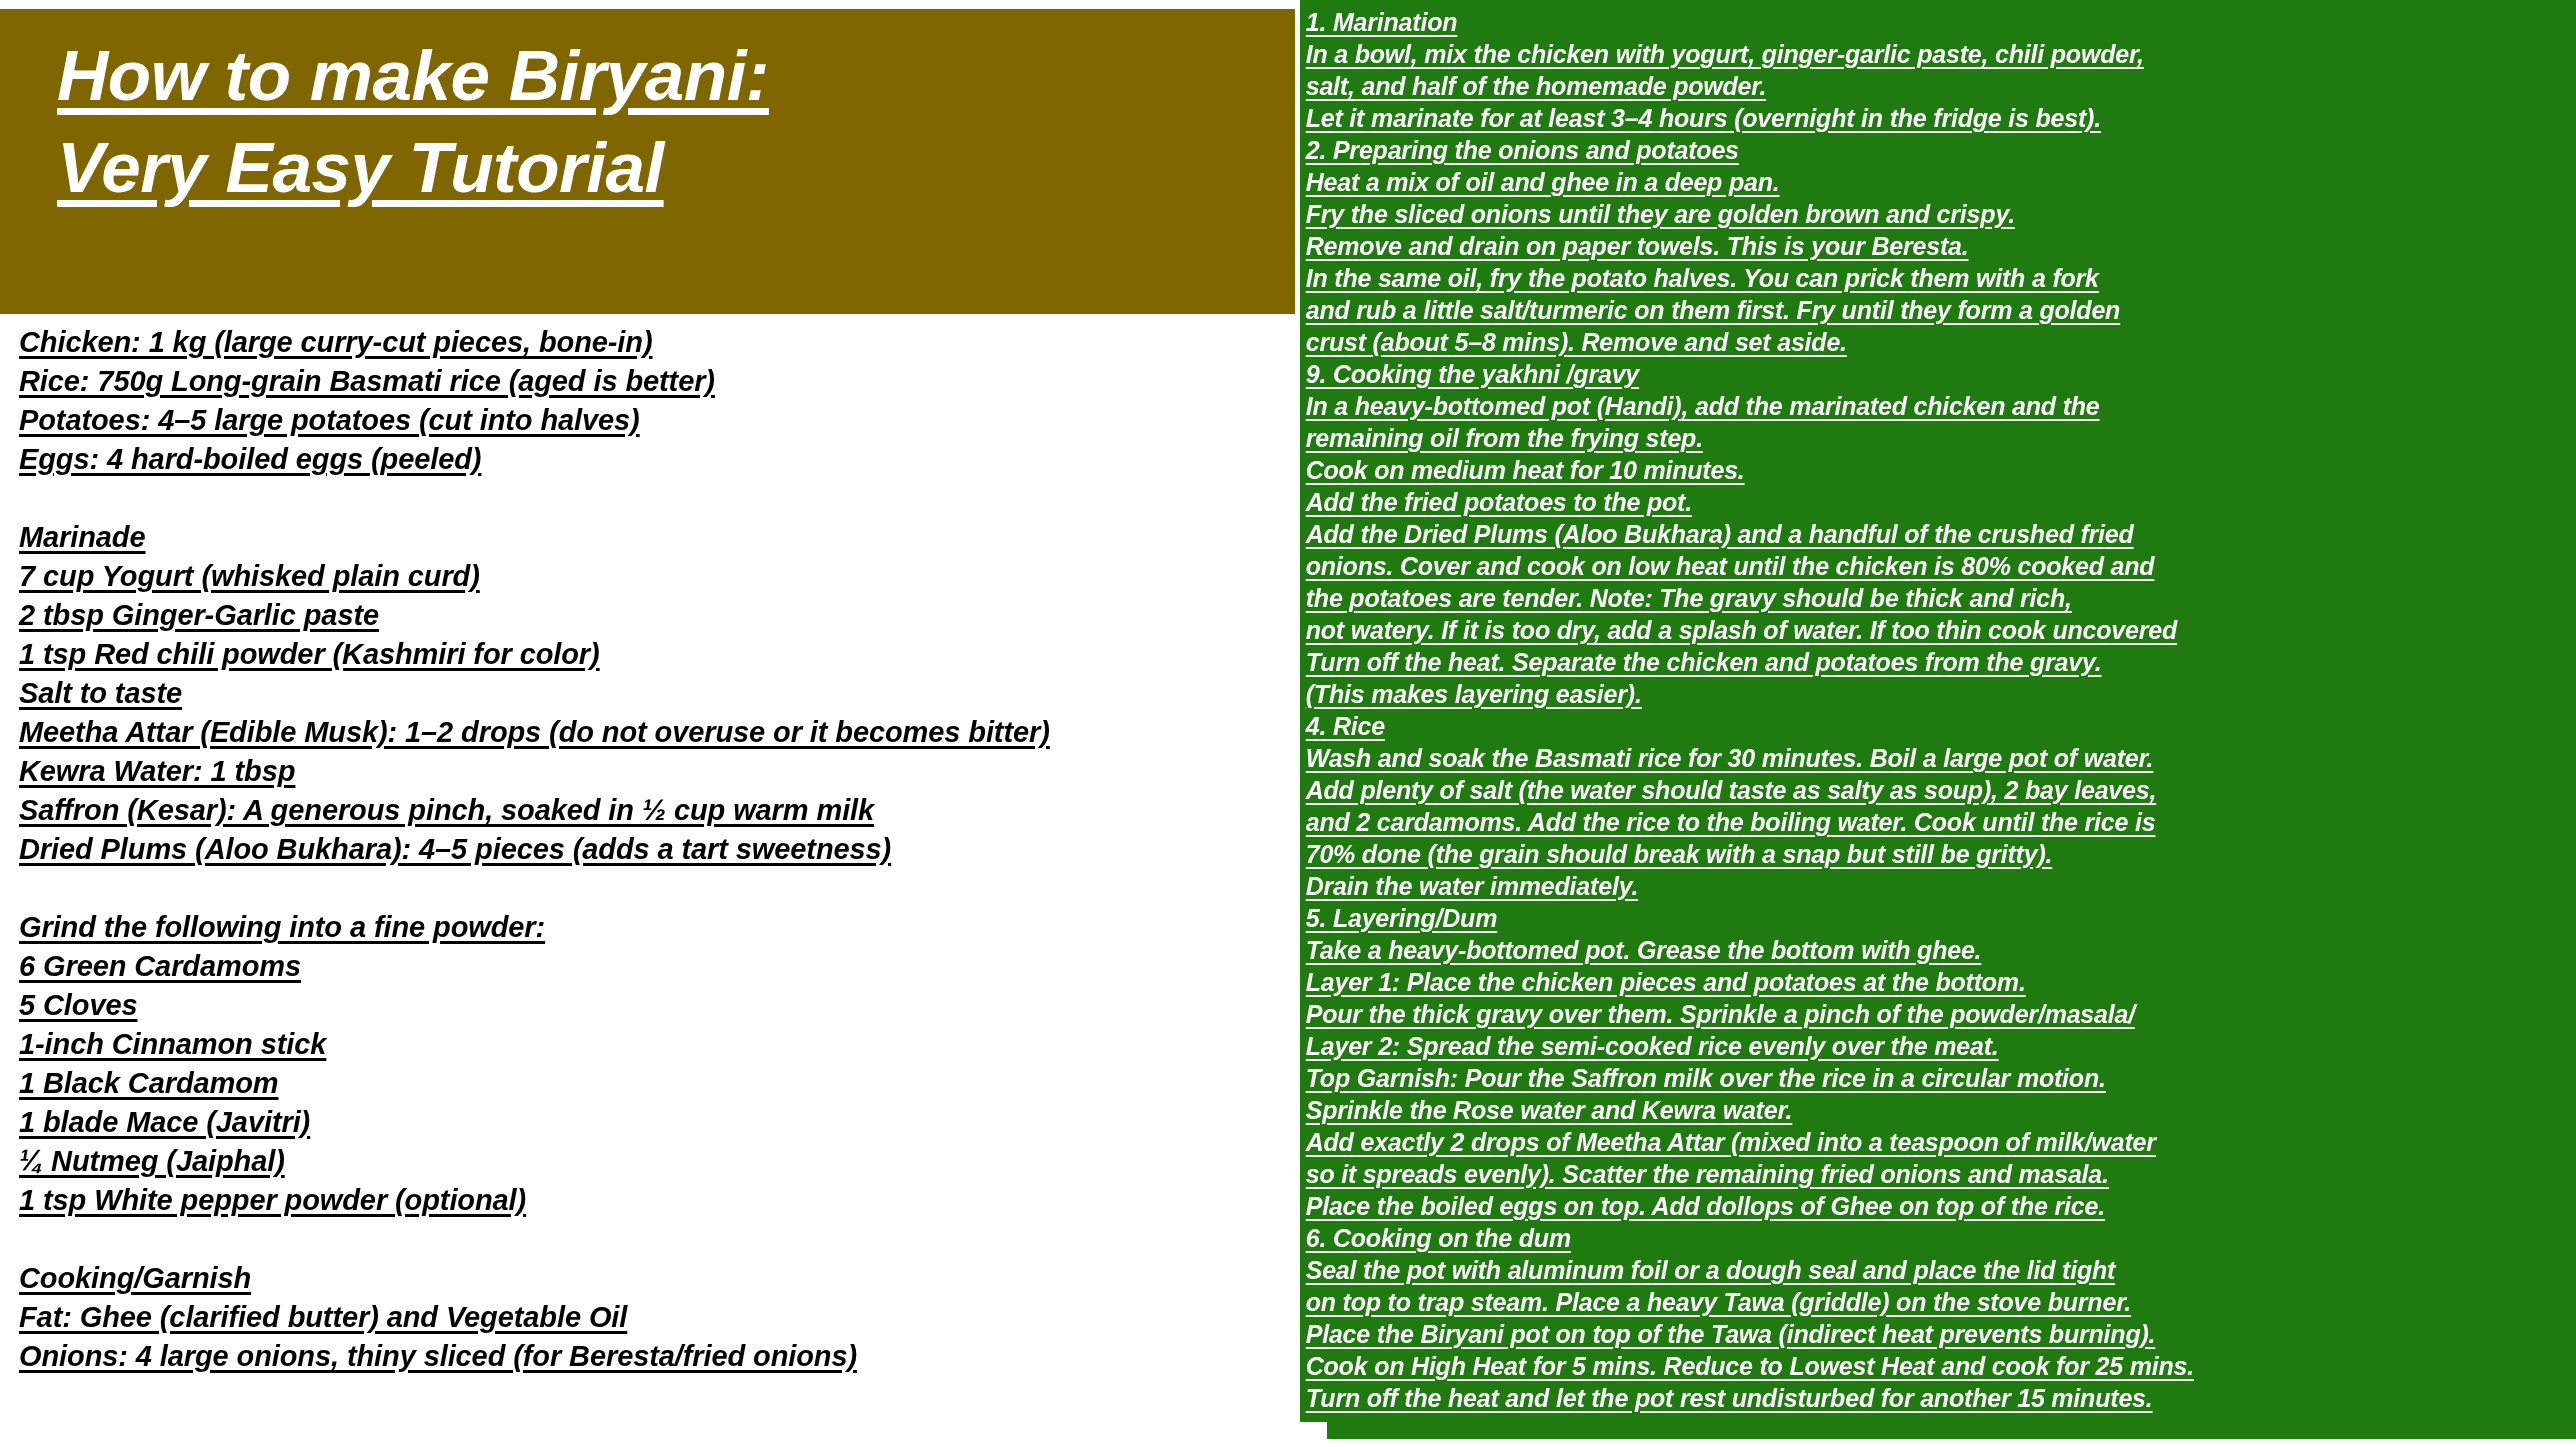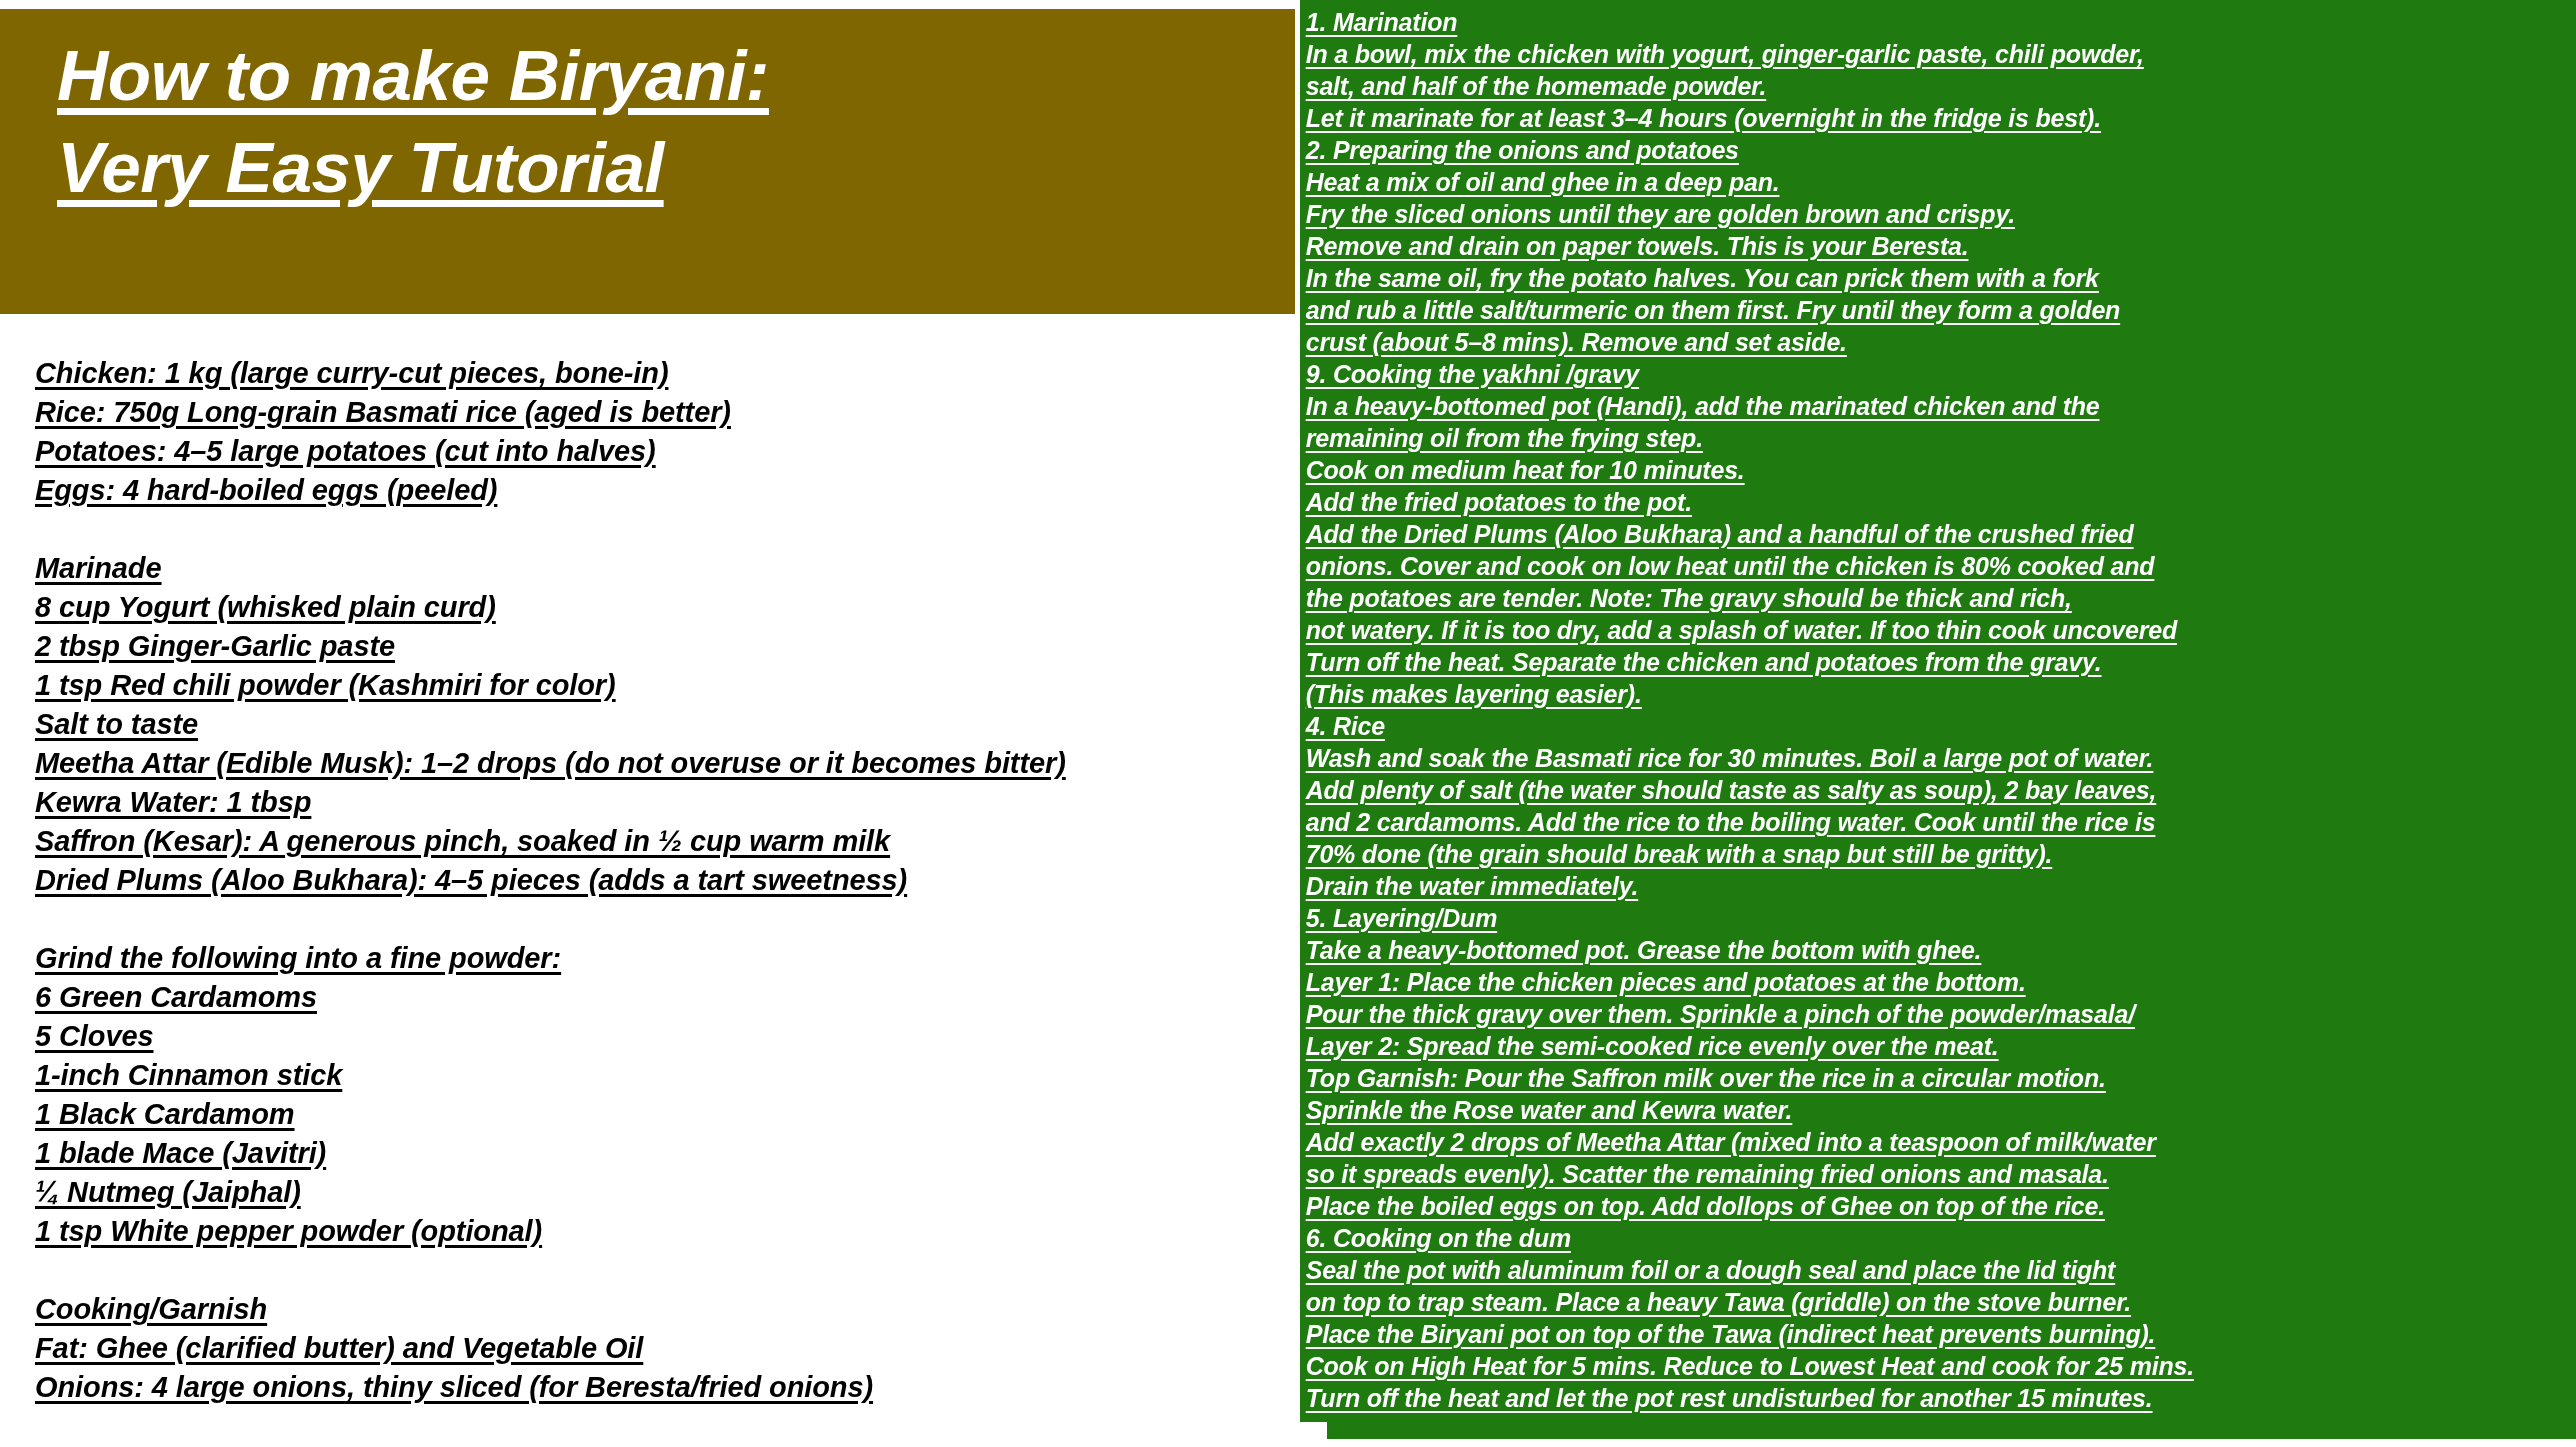--- a/index.html
+++ b/index.html
@@ -52,24 +52,24 @@
     line-height: 1.30;
     letter-spacing: -0.5px;
     text-decoration: underline;
     text-decoration-thickness: 6.7px;
     text-underline-offset: 7.7px;
     white-space: nowrap;
   }
 
   #ingredients {
     position: absolute;
-    left: 16px;
+    left: 0;
     top: 305px;
     width: 1295px;
-    padding: 40px 0 0 19px;
+    padding: 9px 0 0 19px;
     box-sizing: border-box;
   }
   .ing-line {
     display: block;
     color: #000000;
     font-family: "Liberation Sans", sans-serif;
     font-weight: bold;
     font-style: italic;
     font-size: 29px;
     line-height: 39px;
@@ -145,21 +145,21 @@
       <span class="title-line">Very Easy Tutorial</span>
     </div>
 
     <div id="ingredients">
         <span class="ing-line"><span class="u">Chicken: 1 kg (large curry-cut pieces, bone-in)</span></span>
         <span class="ing-line"><span class="u">Rice: 750g Long-grain Basmati rice (aged is better)</span></span>
         <span class="ing-line"><span class="u">Potatoes: 4–5 large potatoes (cut into halves)</span></span>
         <span class="ing-line"><span class="u">Eggs: 4 hard-boiled eggs (peeled)</span></span>
         <span class="ing-line blank"><span class="u">&nbsp;</span></span>
         <span class="ing-line"><span class="u">Marinade</span></span>
-        <span class="ing-line"><span class="u">8 cup Yogurt (whisked plain curd)</span></span>
+        <span class="ing-line"><span class="u">7 cup Yogurt (whisked plain curd)</span></span>
         <span class="ing-line"><span class="u">2 tbsp Ginger-Garlic paste</span></span>
         <span class="ing-line"><span class="u">1 tsp Red chili powder (Kashmiri for color)</span></span>
         <span class="ing-line"><span class="u">Salt to taste</span></span>
         <span class="ing-line"><span class="u">Meetha Attar (Edible Musk): 1–2 drops (do not overuse or it becomes bitter)</span></span>
         <span class="ing-line"><span class="u">Kewra Water: 1 tbsp</span></span>
         <span class="ing-line"><span class="u">Saffron (Kesar): A generous pinch, soaked in ½ cup warm milk</span></span>
         <span class="ing-line"><span class="u">Dried Plums (Aloo Bukhara): 4–5 pieces (adds a tart sweetness)</span></span>
         <span class="ing-line blank"><span class="u">&nbsp;</span></span>
         <span class="ing-line"><span class="u">Grind the following into a fine powder:</span></span>
         <span class="ing-line"><span class="u">6 Green Cardamoms</span></span>

